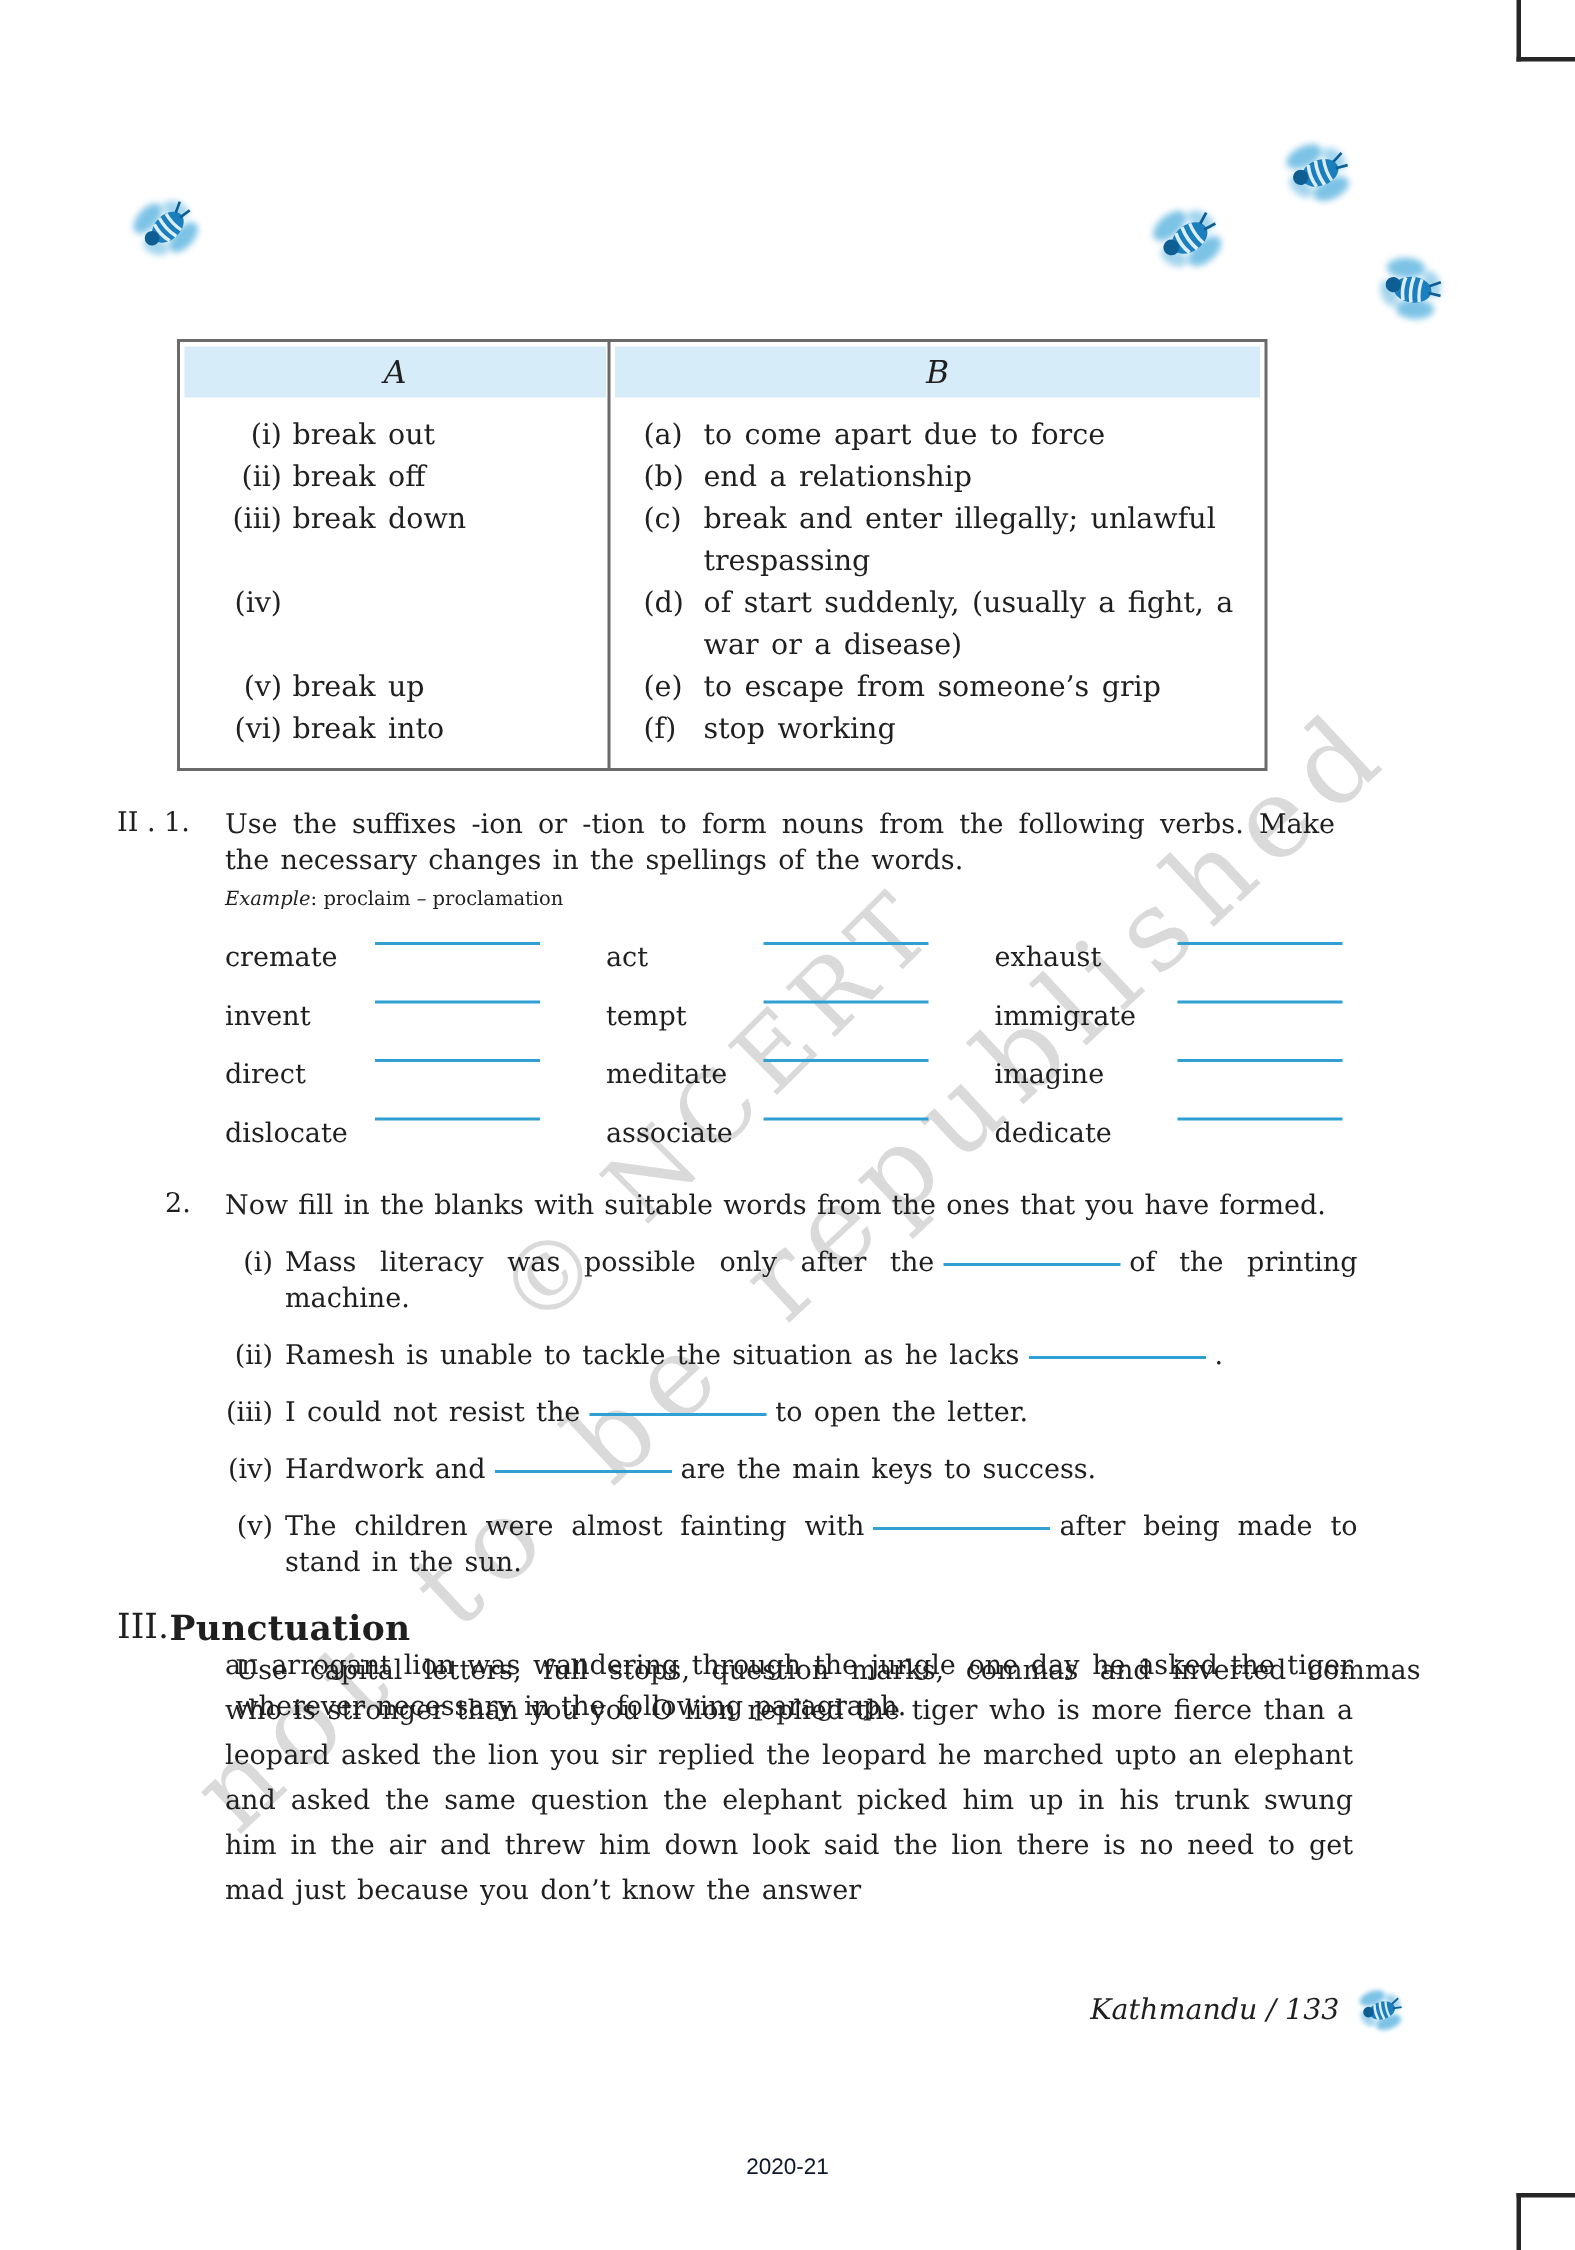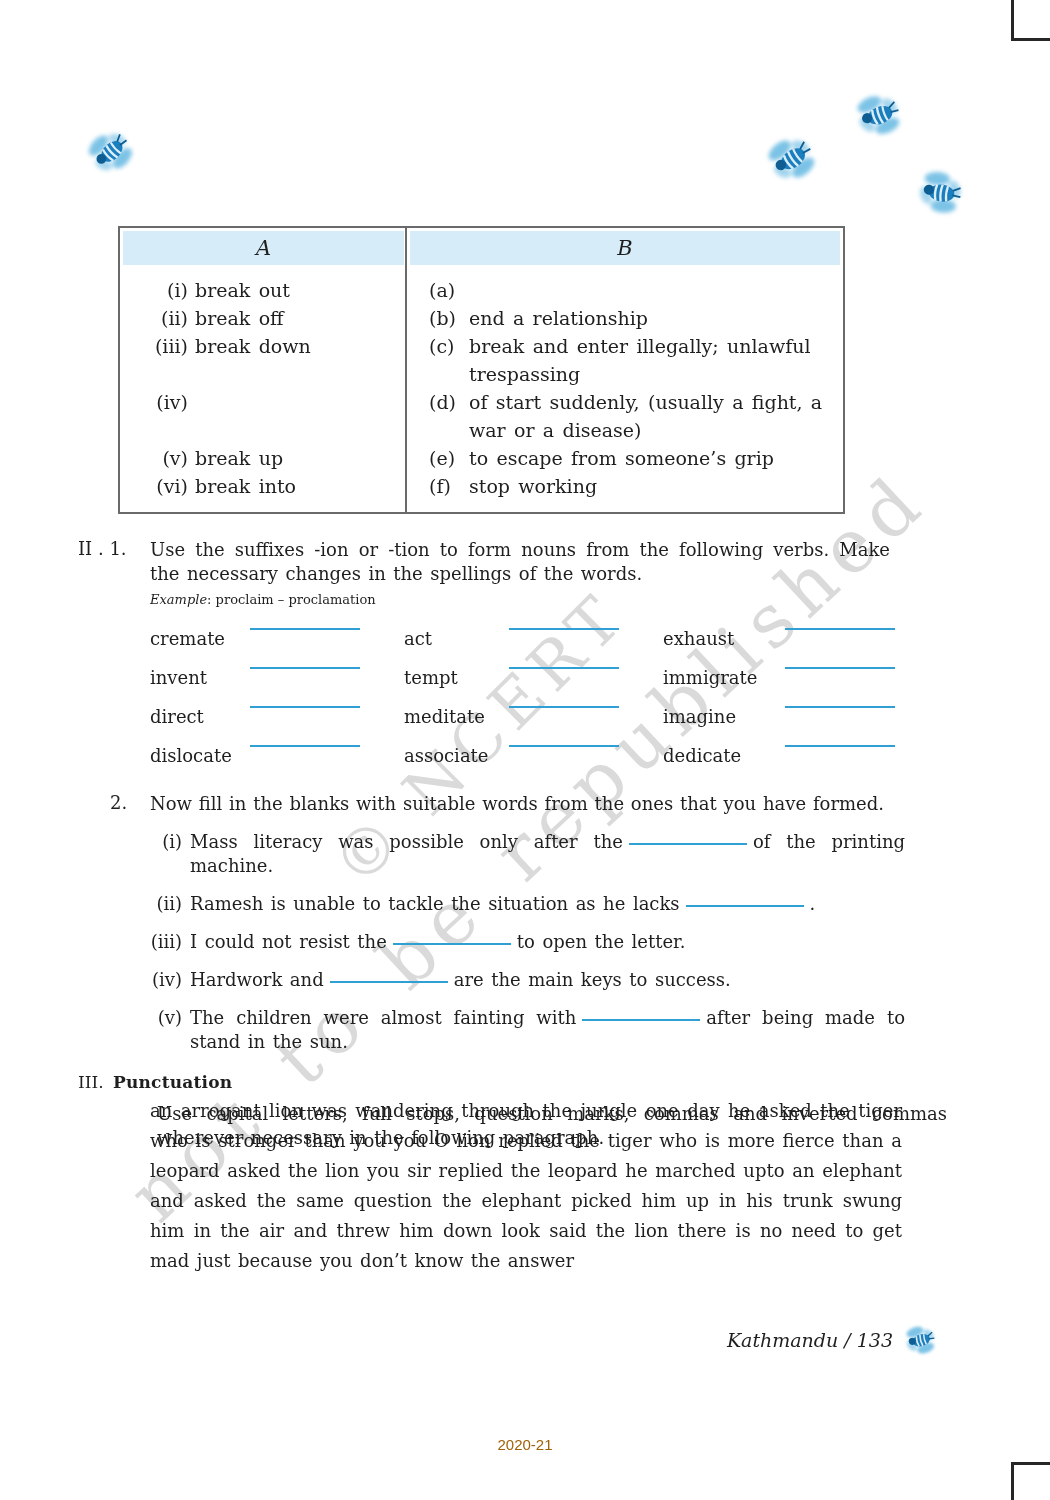--- a/index.html
+++ b/index.html
@@ -65,33 +65,33 @@
   .sec22 { position:absolute; left:110px; top:792px; width:795px; display:flex; }
   .sec22 .numlbl { flex:none; width:40px; }
   .sec22 .instr { flex:1; line-height:24px; word-spacing:0.06em; }
   .items { position:absolute; left:112px; top:830px; width:793px; }
   .fitem { display:flex; margin-bottom:14px; line-height:24px; }
   .inum { flex:none; width:70px; text-align:right; padding-right:8px; }
   .itxt { flex:1; text-align:justify; word-spacing:0.1em; }
   .iblank { display:inline-block; width:118px; height:2px; background:#2f9fd4;
             vertical-align:3px; margin:0 6px; }
   
-  .sec3head { position:absolute; left:78px; top:1072px; display:flex; font-size:17px; }
+  .sec3head { position:absolute; left:78px; top:1072px; display:flex; font-size:23px; }
   .sec3head .rn { width:35px; }
   .sec3head .ttl { font-weight:bold; letter-spacing:0.2px; }
   .sec3instr { position:absolute; left:113px; top:1102px; width:790px;
                text-align:justify; line-height:24px; word-spacing:0.1em;margin-left:44px; }
   .sec3para { position:absolute; left:150px; top:1096px; width:752px;
               text-align:justify; line-height:30px; word-spacing:0.1em; }
   
   .footer { position:absolute; top:1320px; right:110px; display:flex;
             align-items:center; gap:7px; }
   .footer .ftext { font-style:italic; font-size:19px; }
   .year { position:absolute; left:0; right:0; top:1436px; text-align:center;
-          font-family:"Liberation Sans","DejaVu Sans",sans-serif; font-size:15px; color:#a16207; }
+          font-family:"Liberation Sans","DejaVu Sans",sans-serif; font-size:15px; color:#0f172a; }
 </style>
 </head>
 <body>
 
 <div class="page">
 
   <svg width="0" height="0" style="position:absolute" aria-hidden="true">
     <defs>
       <filter id="fuzz" x="-60%" y="-60%" width="220%" height="220%">
         <feGaussianBlur stdDeviation="2.4"></feGaussianBlur>
@@ -147,20 +147,21 @@
         </div>
       </div>
       <div class="tbody">
         <div class="trow">
           <div class="tcell ta">
               <span class="tnum">(i)</span>
               <span class="ttxt">break out</span>
             </div>
           <div class="tcell tb">
               <span class="tnum bnum">(a)</span>
+              <span class="ttxt">to come apart due to force</span>
             </div>
         </div>
         <div class="trow">
           <div class="tcell ta">
               <span class="tnum">(ii)</span>
               <span class="ttxt">break off</span>
             </div>
           <div class="tcell tb">
               <span class="tnum bnum">(b)</span>
               <span class="ttxt">end a relationship</span>

